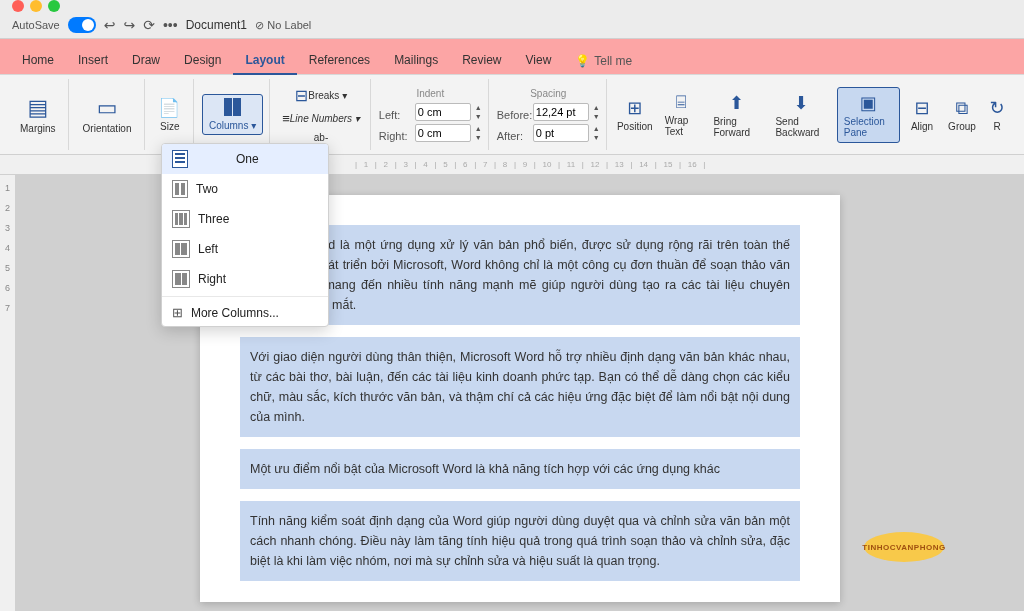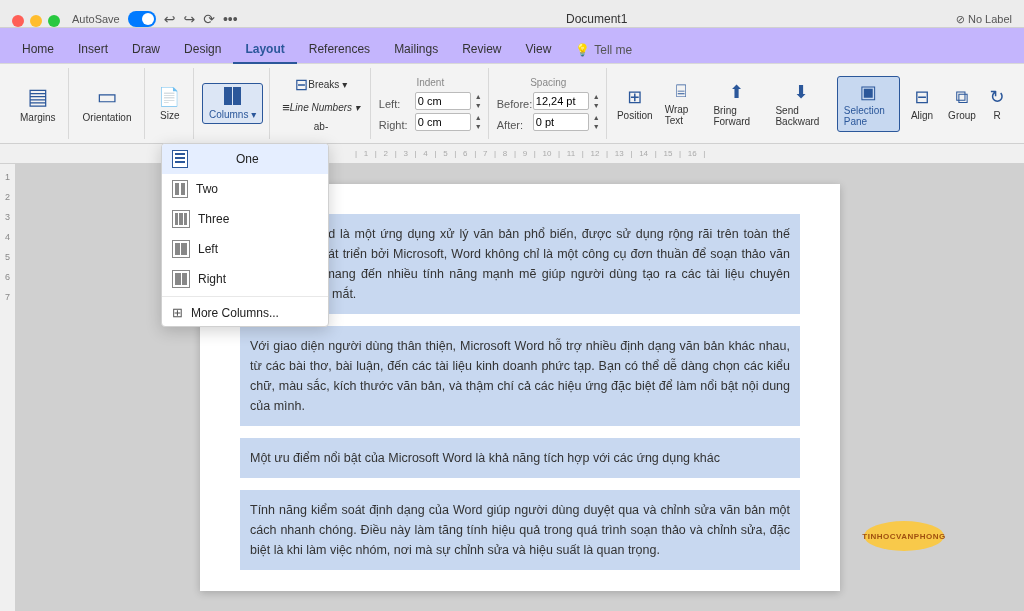--- a/index.html
+++ b/index.html
@@ -1,41 +1,42 @@
 <!DOCTYPE html>
 <html><head>
   <meta charset="utf-8">
   <style>
     * { margin: 0; padding: 0; box-sizing: border-box; }
     body { font-family: -apple-system, BlinkMacSystemFont, 'Segoe UI', sans-serif; font-size: 12px; background: #f0f0f0; width: 1024px; height: 611px; overflow: hidden; }
 
     
     .title-bar {
-      height: 28px;
+      height: 39px;
       background: #ececec;
       display: flex;
-      align-items: flex-end;
+      align-items: flex-start;
       padding: 0 12px;
       border-bottom: 1px solid #d0d0d0;
+      flex-direction: column;
     }
     .traffic-lights { display: flex; gap: 6px; margin-right: 12px; }
     .traffic-light { width: 12px; height: 12px; border-radius: 50%; }
     .tl-close { background: #ff5f57; }
     .tl-min { background: #ffbd2e; }
     .tl-max { background: #28c840; }
     .title-bar-center { flex: 1; display: flex; justify-content: center; align-items: center; gap: 8px; font-size: 12px; color: #333; }
     .autosave-label { font-size: 11px; color: #555; }
     .autosave-toggle { display: inline-flex; align-items: center; background: #007aff; border-radius: 10px; width: 28px; height: 16px; padding: 2px; cursor: pointer; }
     .autosave-toggle-knob { width: 12px; height: 12px; background: white; border-radius: 50%; margin-left: auto; }
     .no-label { color: #555; font-size: 11px; }
 
     
     .ribbon-tabs {
       height: 36px;
-      background: #c4b5fd;
+      background: #fca5a5;
       display: flex;
       align-items: flex-end;
       padding: 0 10px;
       border-bottom: 1px solid #d8d8d8;
     }
     .ribbon-tab {
       padding: 6px 12px;
       font-size: 12px;
       color: #333;
       cursor: pointer;

